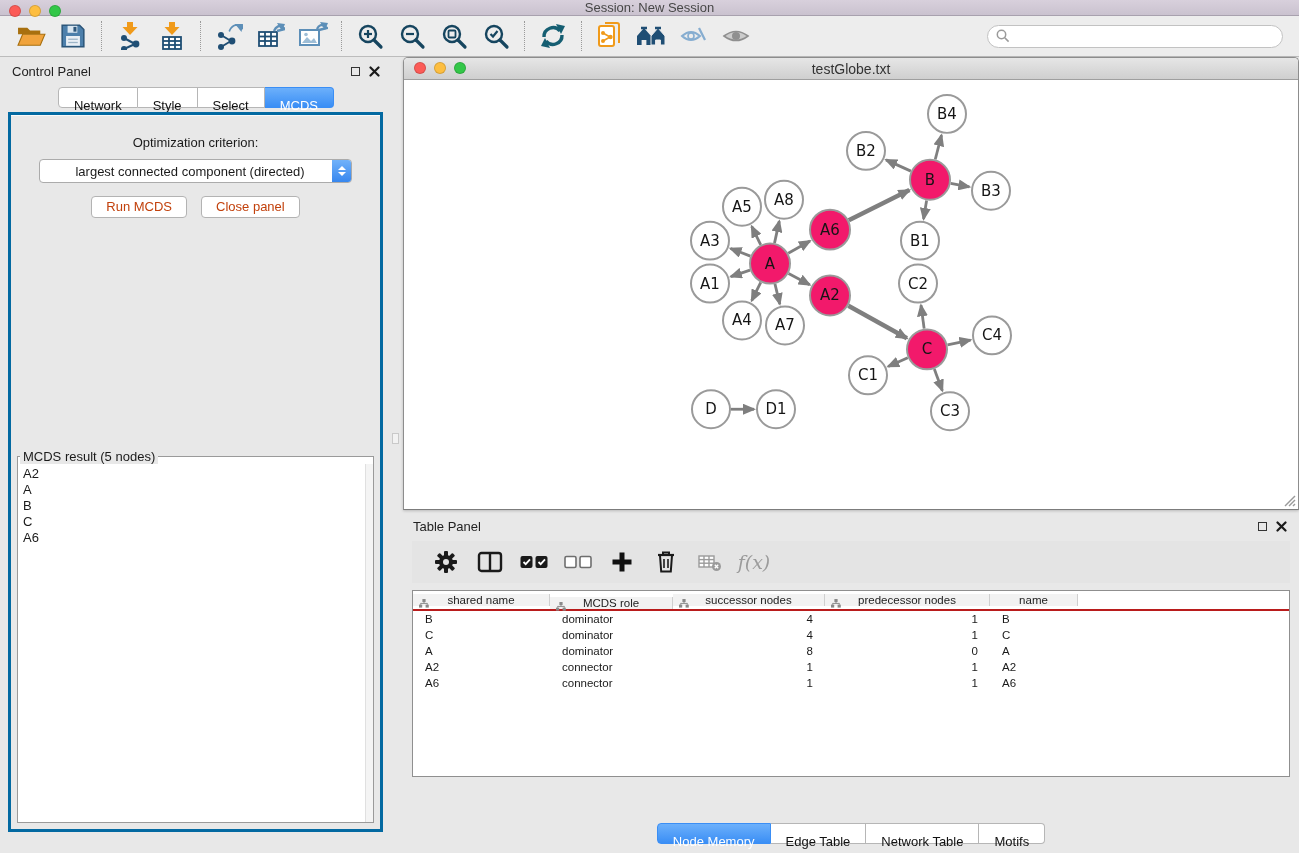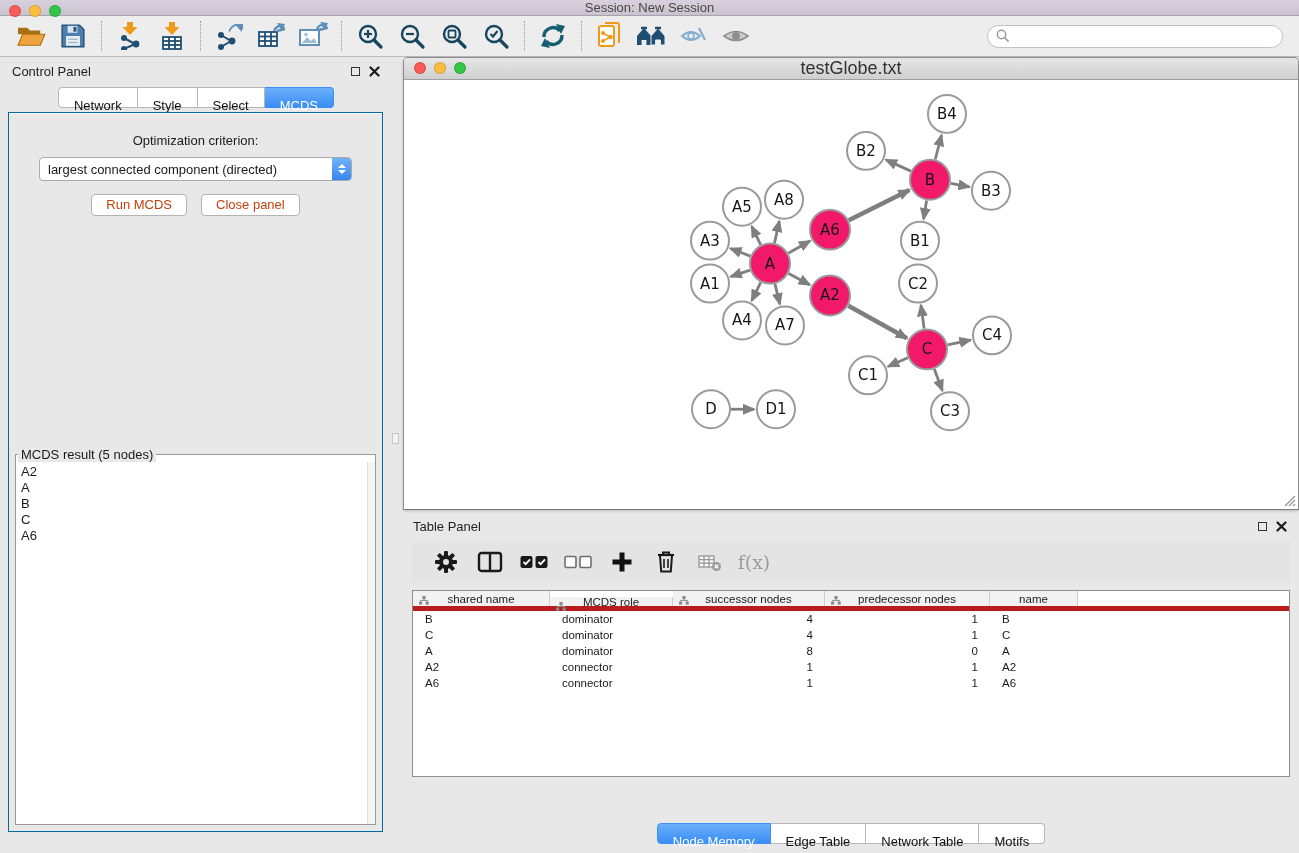--- a/index.html
+++ b/index.html
@@ -28,53 +28,53 @@
   .control-panel { width:392px; flex:0 0 auto; display:flex; flex-direction:column; position:relative; }
   .cp-header { display:flex; align-items:center; padding:7px 12px 2px 12px; font-size:13px; color:#222; }
   .panel-btns { margin-left:auto; display:flex; gap:9px; align-items:center; }
   .float-box { width:9px; height:9px; border:1.5px solid #333; display:inline-block; }
   .tabs-row { display:flex; justify-content:center; margin-top:6px; }
   .seg { display:flex; }
   .seg .tab { height:21px; line-height:19px; padding:8px 15px; background:#fff; border:1px solid #b6b6b6; border-left:none; font-size:13px; color:#111; cursor:default; }
   .seg .tab:first-child { border-left:1px solid #b6b6b6; border-radius:4px 0 0 4px; }
   .seg .tab:last-child { border-radius:0 4px 4px 0; }
   .seg .tab.active { background:linear-gradient(#6cb0fb,#3a8ef5); border-color:#3a8ef5; color:#fff; }
-  .cp-body { flex:1; margin:4px 9px 21px 8px; border:1px solid #0369a1; box-shadow:0 1px 0 #fafafa inset; position:relative; }
+  .cp-body { flex:1; margin:4px 9px 21px 8px; border:3px solid #0369a1; box-shadow:0 1px 0 #fafafa inset; position:relative; }
   .opt-label { text-align:center; margin-top:20px; font-size:13px; }
-  .dropdown { width:313px; height:24px; margin:9px auto 0 auto; background:#fff; border:1px solid #ababab; border-radius:4px; display:flex; align-items:center; overflow:hidden; }
+  .dropdown { width:313px; height:24px; margin:9px auto 0 auto; background:#fff; border:1px solid #ababab; border-radius:4px; display:flex; align-items:center; overflow:hidden;text-align:center; }
   .dropdown .dval { flex:1; font-size:13px; padding-left:8px; white-space:nowrap; }
   .stepper { width:19px; height:100%; background:linear-gradient(#71b2fa,#3787ef); display:flex; flex-direction:column; align-items:center; justify-content:center; gap:2px; }
   .stepper i { width:0; height:0; border-left:4px solid transparent; border-right:4px solid transparent; }
   .stepper .up { border-bottom:4px solid #fff; } .stepper .dn { border-top:4px solid #fff; }
   .btn-row { display:flex; justify-content:center; gap:14px; margin-top:13px; }
   .pbtn { height:22px; padding:0 14px; background:#fff; border:1px solid #b3b3b3; border-radius:4px; font-size:13px; line-height:20px; color:#c2410c; }
   fieldset.result { position:absolute; left:6px; right:6px; top:334px; bottom:6px; border:1px solid #9a9a9a; background:#fff; }
   fieldset.result legend { font-size:13px; padding:0 3px; margin-left:2px; background:#e8e8e8; }
   .result-list { position:absolute; inset:0; padding:2px 0 0 5px; overflow:hidden; }
   .result-list div { font-size:13px; line-height:16px; }
   .vscroll { position:absolute; top:0; right:0; bottom:0; width:8px; background:#f4f4f4; border-left:1px solid #e0e0e0; }
 
   
   .right-area { flex:1; display:flex; flex-direction:column; padding-left:11px; min-width:0; }
 
   .network-window { height:453px; flex:0 0 auto; border:1px solid #8d8d8d; border-bottom-color:#7c7c7c; background:#fff; display:flex; flex-direction:column; border-radius:5px 5px 0 0; overflow:hidden; box-shadow:0 1px 3px rgba(0,0,0,.2); }
-  .nw-titlebar { height:22px; background:linear-gradient(#e6e6e6,#cfcfcf); border-bottom:1px solid #9f9f9f; position:relative; display:flex; align-items:center; justify-content:center; font-size:18px; color:#333; flex:0 0 auto; }
+  .nw-titlebar { height:22px; background:linear-gradient(#e6e6e6,#cfcfcf); border-bottom:1px solid #9f9f9f; position:relative; display:flex; align-items:center; justify-content:center; font-size:14px; color:#333; flex:0 0 auto; }
   .nw-titlebar .lights { top:4px; left:10px; }
   .nw-canvas { flex:1; position:relative; background:#fff; }
   .nw-canvas svg.graph { position:absolute; inset:0; }
   .grip { position:absolute; right:2px; bottom:2px; }
 
   
   .table-panel { flex:1; position:relative; padding-top:5px; min-height:0; }
   .tp-header { display:flex; align-items:center; padding:4px 12px 0 10px; font-size:13px; color:#222; }
   .tp-toolbar { margin:7px 9px 0 9px; height:42px; background:#e4e4e4; display:flex; align-items:center; padding:0 12px; gap:0; }
   .ttbtn { width:44px; height:36px; display:flex; align-items:center; justify-content:center; }
-  .fx { font-family:"DejaVu Serif", serif; font-size:19px; color:#9b9b9b; }
+  .fx { font-family:"DejaVu Serif", serif; font-style:italic; font-size:19px; color:#9b9b9b; }
   .tp-table { margin:7px 9px 0 9px; height:187px; background:#fff; border:1px solid #8f8f8f; font-size:11.5px; overflow:hidden; }
-  .thead { display:flex; height:20px; border-bottom:5px solid #b91c1c; }
+  .thead { display:flex; height:20px; border-bottom:2px solid #b91c1c;align-items:center; }
   .th { position:relative; display:flex; align-items:center; justify-content:center; background:#f2f2f2; border-right:1px solid #cfcfcf; font-size:11.5px; color:#222; }
   .th .hicon { position:absolute; left:6px; top:5px; }
   .tr { display:flex; height:16px; align-items:center; }
   .td { padding:0 12px; overflow:hidden; white-space:nowrap; }
   .tp-tabs { position:absolute; bottom:9px; left:0; right:0; display:flex; justify-content:center; }
 
   
   .statusbar { height:33px; flex:0 0 auto; border-top:1px solid #c0c0c0; background:#ededed; display:flex; align-items:center; padding:0 7px; }
   .list-btn { width:27px; height:23px; border:1px solid #ababab; background:#f6f6f6; border-radius:3px; display:flex; align-items:center; justify-content:center; }
   .memory-btn { margin-left:auto; height:23px; border:1px solid #b2b2b2; background:#f7f7f7; border-radius:3px; display:flex; align-items:center; gap:6px; padding:0 10px; font-size:12px; color:#111; }

